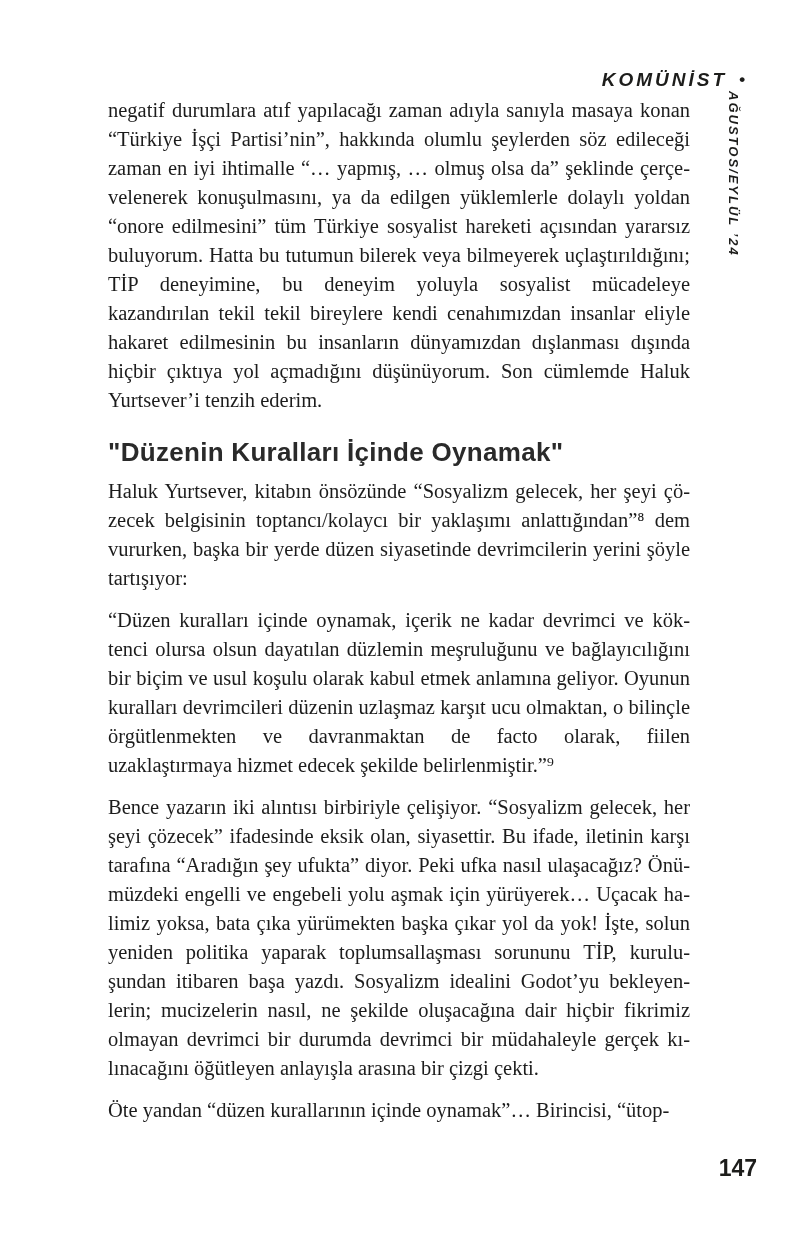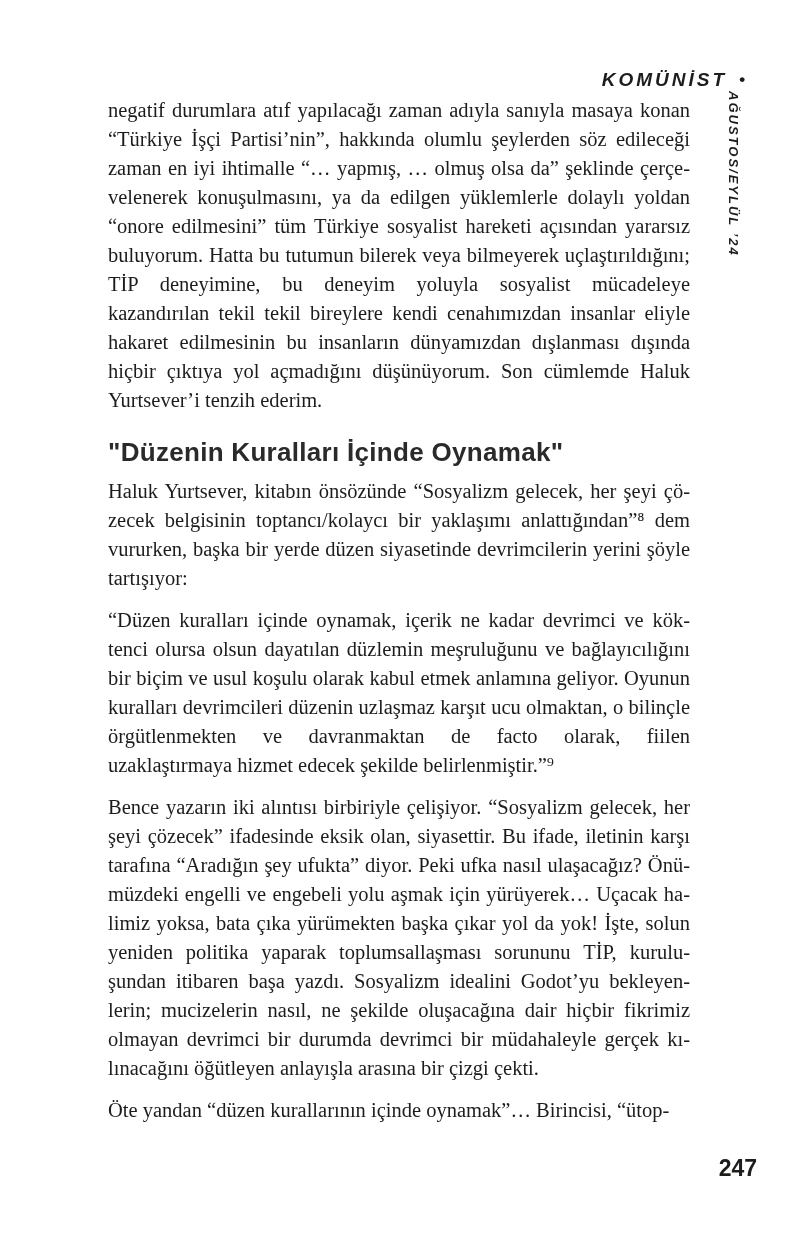--- a/index.html
+++ b/index.html
@@ -109,15 +109,15 @@
 
   <div class="text-column">
     <p>negatif durumlara atıf yapılacağı zaman adıyla sanıyla masaya konan “Türkiye İşçi Partisi’nin”, hakkında olumlu şeylerden söz edileceği zaman en iyi ihtimalle “… yapmış, … olmuş olsa da” şeklinde çerçe­velenerek konuşulmasını, ya da edilgen yüklemlerle dolaylı yoldan “onore edilmesini” tüm Türkiye sosyalist hareketi açısından yarar­sız buluyorum. Hatta bu tutumun bilerek veya bilmeyerek uçlaştı­rıldığını; TİP deneyimine, bu deneyim yoluyla sosyalist mücadeleye kazandırılan tekil tekil bireylere kendi cenahımızdan insanlar eliyle hakaret edilmesinin bu insanların dünyamızdan dışlanması dışında hiçbir çıktıya yol açmadığını düşünüyorum. Son cümlemde Haluk Yurtsever’i tenzih ederim.</p>
     <h2 class="section-heading">"Düzenin Kuralları İçinde Oynamak"</h2>
     <p>Haluk Yurtsever, kitabın önsözünde “Sosyalizm gelecek, her şeyi çö­zecek belgisinin toptancı/kolaycı bir yaklaşımı anlattığından”⁸ dem vururken, başka bir yerde düzen siyasetinde devrimcilerin yerini şöyle tartışıyor:</p>
     <p>“Düzen kuralları içinde oynamak, içerik ne kadar devrimci ve kök­tenci olursa olsun dayatılan düzlemin meşruluğunu ve bağlayıcılığını bir biçim ve usul koşulu olarak kabul etmek anlamına geliyor. Oyu­nun kuralları devrimcileri düzenin uzlaşmaz karşıt ucu olmaktan, o bilinçle örgütlenmekten ve davranmaktan de facto olarak, fiilen uzaklaştırmaya hizmet edecek şekilde belirlenmiştir.”⁹</p>
     <p>Bence yazarın iki alıntısı birbiriyle çelişiyor. “Sosyalizm gelecek, her şeyi çözecek” ifadesinde eksik olan, siyasettir. Bu ifade, iletinin karşı tarafına “Aradığın şey ufukta” diyor. Peki ufka nasıl ulaşacağız? Önü­müzdeki engelli ve engebeli yolu aşmak için yürüyerek… Uçacak ha­limiz yoksa, bata çıka yürümekten başka çıkar yol da yok! İşte, solun yeniden politika yaparak toplumsallaşması sorununu TİP, kurulu­şundan itibaren başa yazdı. Sosyalizm idealini Godot’yu bekleyen­lerin; mucizelerin nasıl, ne şekilde oluşacağına dair hiçbir fikrimiz olmayan devrimci bir durumda devrimci bir müdahaleyle gerçek kı­lınacağını öğütleyen anlayışla arasına bir çizgi çekti.</p>
     <p>Öte yandan “düzen kurallarının içinde oynamak”… Birincisi, “ütop-</p>
   </div>
 
-  <div class="page-number">247</div>
+  <div class="page-number">147</div>
 
 </div>
 
 </body></html>

